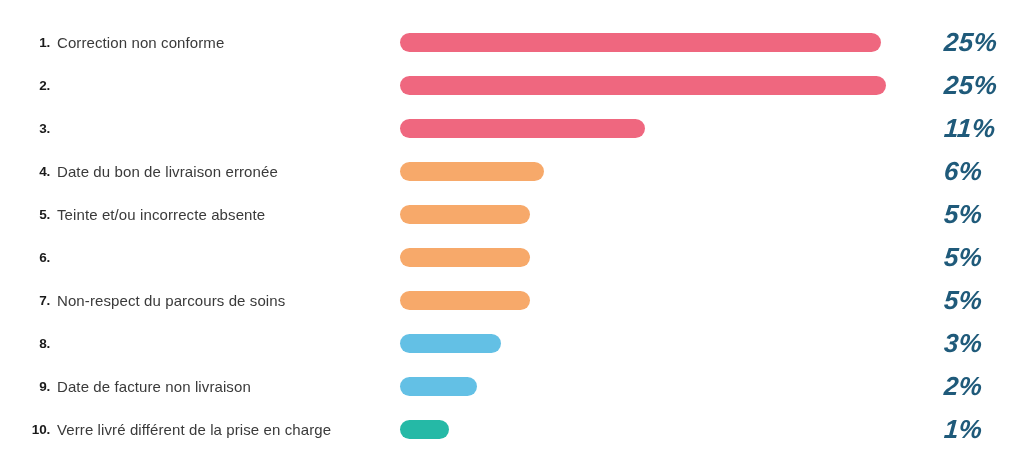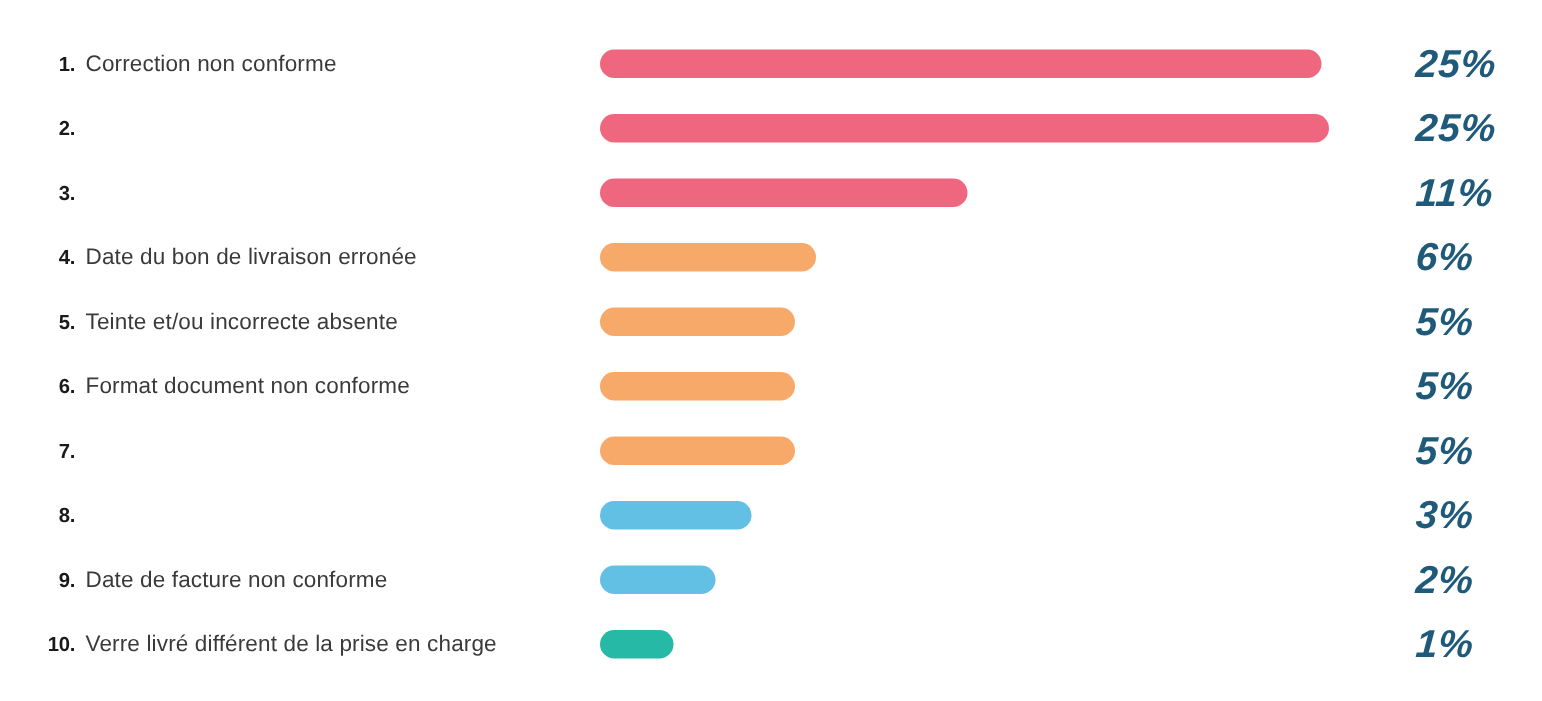--- a/index.html
+++ b/index.html
@@ -113,43 +113,43 @@
       <div class="row">
         <div class="rank">5.</div>
         <div class="label">Teinte et/ou incorrecte absente</div>
         <div class="bar-track">
           <div class="bar" style="width: 130px; background: rgb(247, 169, 106);"></div>
         </div>
         <div class="value">5%</div>
       </div>
       <div class="row">
         <div class="rank">6.</div>
-        <div class="label">Format document non conforme</div>
         <div class="bar-track">
           <div class="bar" style="width: 130px; background: rgb(247, 169, 106);"></div>
         </div>
         <div class="value">5%</div>
       </div>
       <div class="row">
         <div class="rank">7.</div>
+        <div class="label">Non-respect du parcours de soins</div>
         <div class="bar-track">
           <div class="bar" style="width: 130px; background: rgb(247, 169, 106);"></div>
         </div>
         <div class="value">5%</div>
       </div>
       <div class="row">
         <div class="rank">8.</div>
         <div class="bar-track">
           <div class="bar" style="width: 101px; background: rgb(99, 192, 229);"></div>
         </div>
         <div class="value">3%</div>
       </div>
       <div class="row">
         <div class="rank">9.</div>
-        <div class="label">Date de facture non conforme</div>
+        <div class="label">Date de facture non livraison</div>
         <div class="bar-track">
           <div class="bar" style="width: 77px; background: rgb(99, 192, 229);"></div>
         </div>
         <div class="value">2%</div>
       </div>
       <div class="row">
         <div class="rank">10.</div>
         <div class="label">Verre livré différent de la prise en charge</div>
         <div class="bar-track">
           <div class="bar" style="width: 49px; background: rgb(37, 185, 166);"></div>

